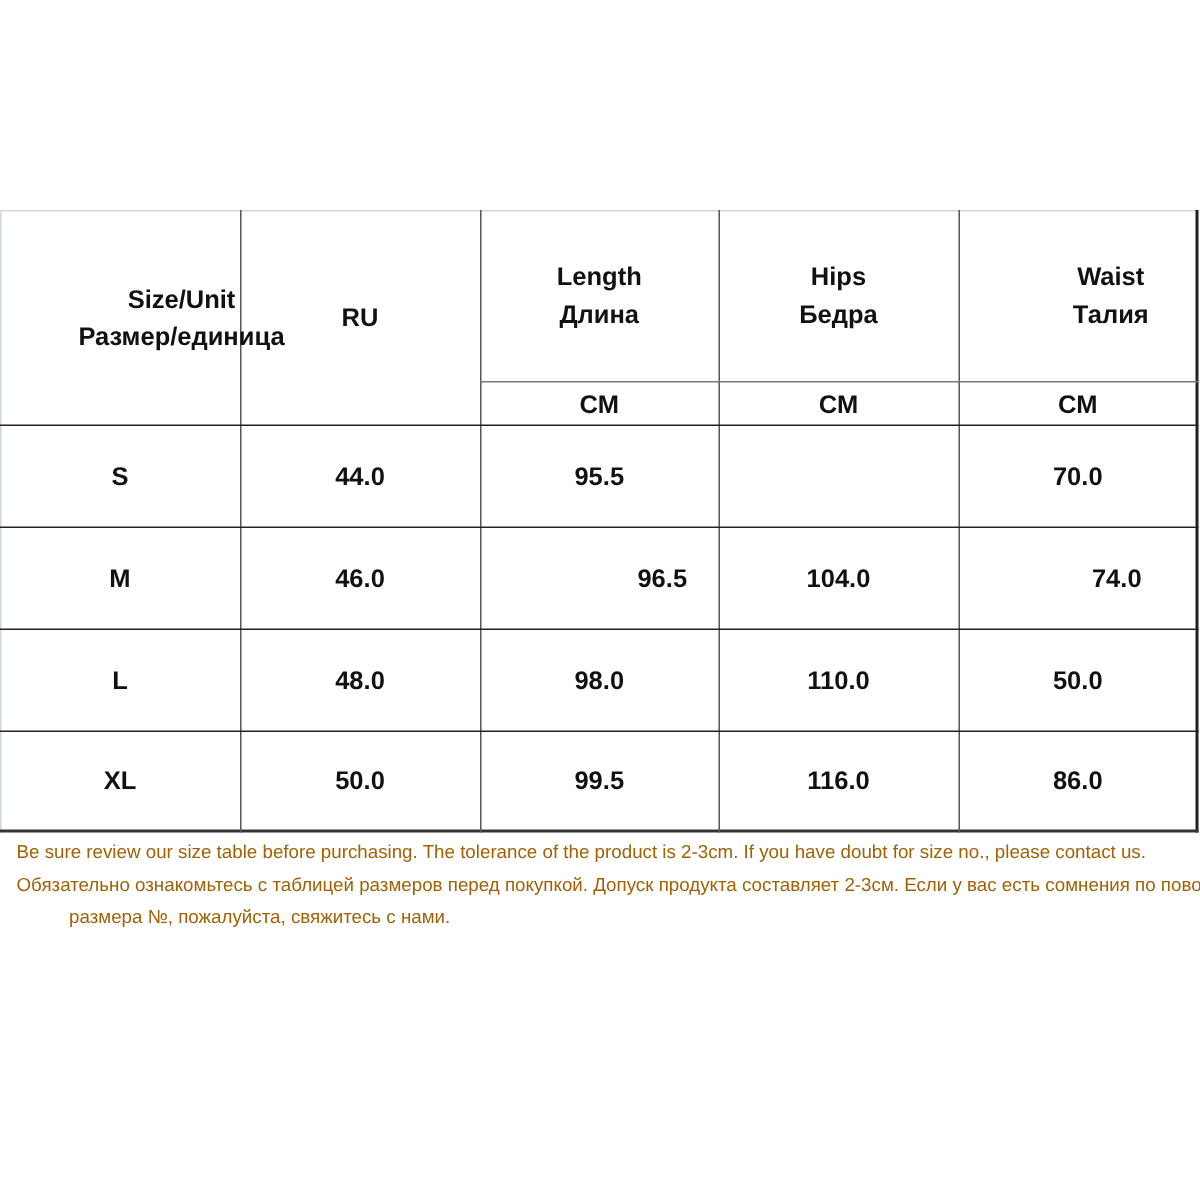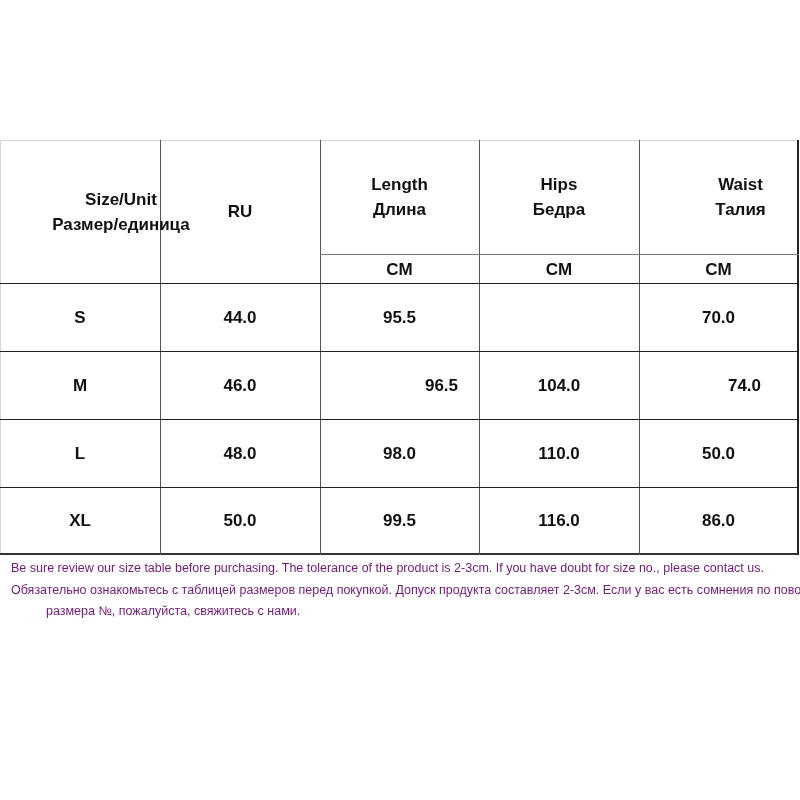--- a/index.html
+++ b/index.html
@@ -3,21 +3,21 @@
 <meta charset="utf-8">
 <style>
   html, body { margin: 0; padding: 0; }
   body { width: 800px; height: 800px; background: #ffffff; position: relative; overflow: hidden;
          font-family: "Liberation Sans", sans-serif; color: #111; }
   .tbl { position: absolute; left: 0; top: 140px; width: 799px; height: 415px; }
   .line { position: absolute; background: #555; }
   .cell { position: absolute; display: flex; align-items: center; justify-content: center;
           text-align: center; font-weight: bold; font-size: 17px; line-height: 25px; }
   .hdr { flex-direction: column; }
-  .note { position: absolute; left: 11px; font-size: 12.5px; color: #701a75; white-space: nowrap; }
+  .note { position: absolute; left: 11px; font-size: 12.5px; color: #a16207; white-space: nowrap; }
 </style>
 </head>
 <body>
 
 <div class="tbl">
 
   <div class="line" style="left:0;top:0;width:799px;height:1px;background:#cfd6dc;"></div>
   <div class="line" style="left:0;top:0;width:1px;height:415px;background:#cfd6dc;"></div>
   <div class="line" style="left:797px;top:0;width:2px;height:415px;background:#222;"></div>
   <div class="line" style="left:0;top:413px;width:799px;height:2px;background:#333;"></div>

